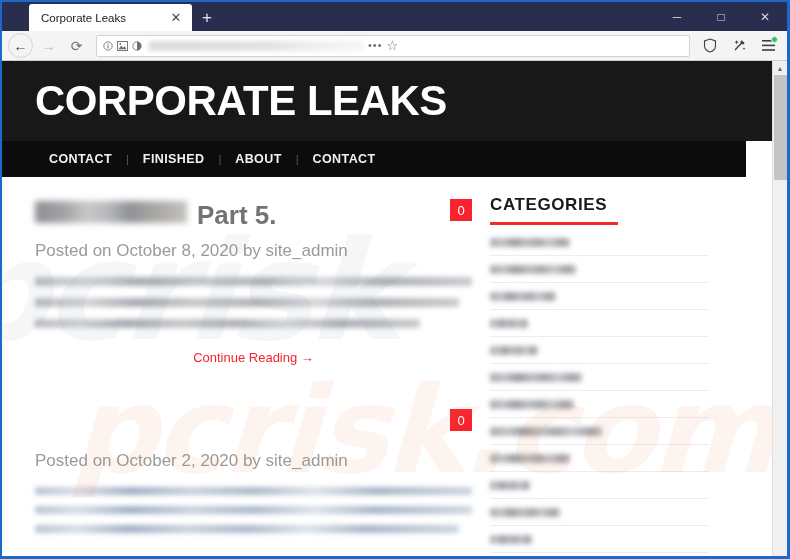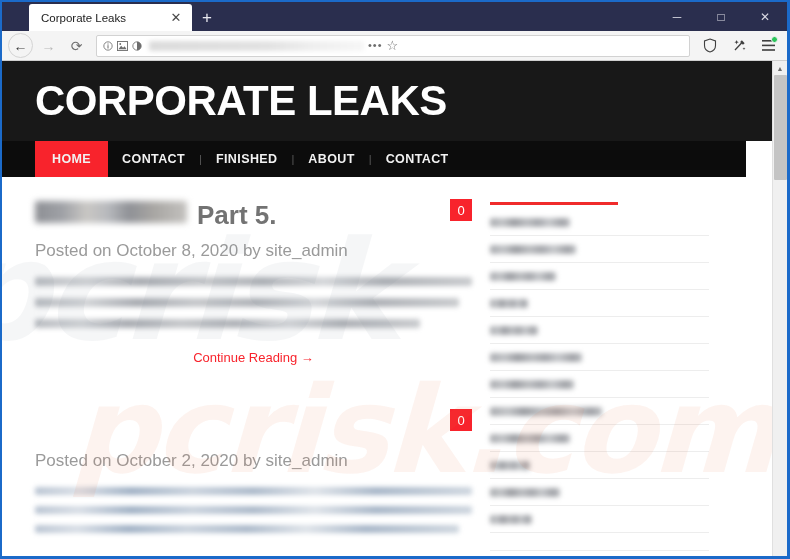--- a/index.html
+++ b/index.html
@@ -291,21 +291,20 @@
       <div class="watermark">
         <div class="wm-text">pcrisk</div>
         <div class="wm-text2">pcrisk.com</div>
       </div>
 
       <div class="site-header">
         <div class="site-title">CORPORATE LEAKS</div>
       </div>
 
       <div class="site-nav">
-        <div class="nav-item active">HOME</div>
         <div class="nav-item">CONTACT</div>
         <div class="nav-sep">|</div>
         <div class="nav-item">FINISHED</div>
         <div class="nav-sep">|</div>
         <div class="nav-item">ABOUT</div>
         <div class="nav-sep">|</div>
         <div class="nav-item">CONTACT</div>
       </div>
 
       <div class="content">
@@ -337,20 +336,21 @@
             <div class="post-body">
               <div class="blur-line sm blue w100"></div>
               <div class="blur-line sm blue w100"></div>
               <div class="blur-line sm blue w97"></div>
             </div>
           </div>
 
         </div>
 
         <div class="side-col">
+          <div class="side-title">CATEGORIES</div>
           <div class="side-rule"></div>
           <div class="cat-list" id="cat-list">
               <div class="cat-item">
                 <span class="cat-blur" style="width: 80px;"></span>
               </div>
               <div class="cat-item">
                 <span class="cat-blur" style="width: 86px;"></span>
               </div>
               <div class="cat-item">
                 <span class="cat-blur" style="width: 66px;"></span>

